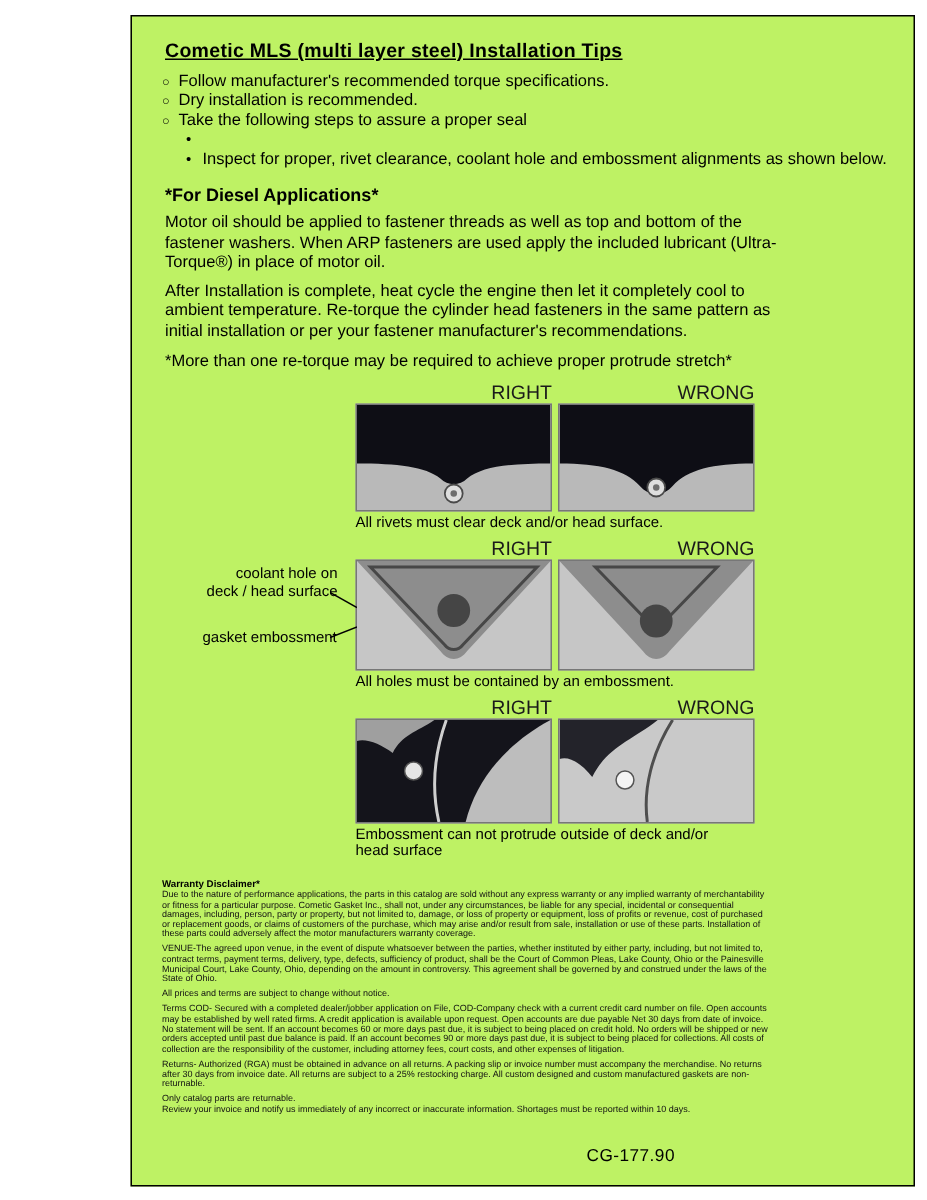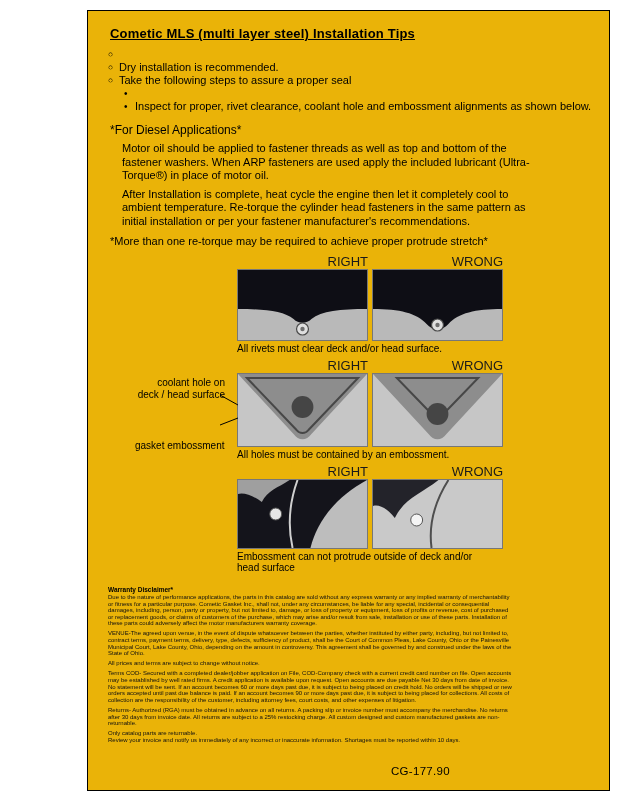--- a/index.html
+++ b/index.html
@@ -1,65 +1,66 @@
 <!DOCTYPE html>
 <html><head>
 <meta charset="utf-8">
 <style>
   * { margin:0; padding:0; box-sizing:border-box; }
   html,body { width:618px; height:800px; background:#ffffff; color:#000;
               font-family:"Liberation Sans", sans-serif; overflow:hidden; }
   .frame { position:absolute; left:87px; top:10px; width:523px; height:781px;
-           border:1px solid #000; background:#eab308; padding:13px 14px 0 20px; overflow:hidden; }
+           border:1px solid #000; background:#bef264; padding:13px 14px 0 20px; overflow:hidden; }
 
   .title { font-size:13px; font-weight:bold; text-decoration:underline;
            margin:2px 0 7px 2px; letter-spacing:0.2px; }
 
   .tips { list-style:none; font-size:11px; }
   .tips li { display:flex; line-height:13px; }
   .tips .m { width:11px; font-size:8.5px; line-height:13px; flex:none; }
   .tips li.l2 { margin-left:16px; }
   .tips li.l2 .m { font-size:10px; }
 
-  .h2 { font-size:12px; font-weight:normal; margin:10px 0 0 2px; line-height:14px; }
-  .body { font-size:11px; line-height:13.5px; margin:5px 0 0 14px; width:412px; }
+  .h2 { font-size:12px; font-weight:bold; margin:10px 0 0 2px; line-height:14px; }
+  .body { font-size:11px; line-height:13.5px; margin:5px 0 0 2px; width:412px; }
   .note { font-size:11px; line-height:13px; margin:7px 0 0 2px; }
 
   .diag-col { width:266px; margin:7px 0 0 129px; }
   .hdrs { display:flex; gap:4px; }
   .hdrs .hdr { width:131px; text-align:right; font-size:13px; line-height:14px; color:#1a1a1a; }
   .panels { display:flex; gap:4px; position:relative;text-align:right; }
   .panel { width:131px; border:1px solid #777; overflow:hidden; background:#bbb; }
   .panel svg { display:block; width:100%; height:100%; }
   .p-r1 { height:72px; }
   .p-r2 { height:74px; }
   .p-r3 { height:70px; }
   .caption { font-size:10px; line-height:11px; margin:2px 0 5px 0; width:250px; }
 
   .lbl-coolant { position:absolute; left:-102px; top:4px; width:90px;
                  font-size:10px; line-height:11.5px; }
-  .lbl-emboss  { position:absolute; left:-102px; top:47px; font-size:10px; white-space:nowrap;margin-top:20px; }
+  .lbl-emboss  { position:absolute; left:-102px; top:47px; font-size:10px; white-space:nowrap; }
   .ptr { position:absolute; left:-17px; top:0; width:18px; height:74px; }
 
   .legal { margin-top:12px; width:406px; }
   .legal-h { font-size:6.5px; font-weight:bold; line-height:9px; }
   .legal p { font-size:6px; line-height:6.6px; margin-bottom:3.5px; color:#111; }
 
   .pagenum { position:absolute; left:303px; bottom:13px; font-size:11.5px; letter-spacing:0.3px; }
 </style>
 </head>
 <body>
 
 <div class="frame">
 
   <h1 class="title">Cometic MLS (multi layer steel) Installation Tips</h1>
 
   <ul class="tips">
     <li class="l1">
       <span class="m">○</span>
+      <span>Follow manufacturer's recommended torque specifications.</span>
     </li>
     <li class="l1">
       <span class="m">○</span>
       <span>Dry installation is recommended.</span>
     </li>
     <li class="l1">
       <span class="m">○</span>
       <span>Take the following steps to assure a proper seal</span>
     </li>
     <li class="l2">

